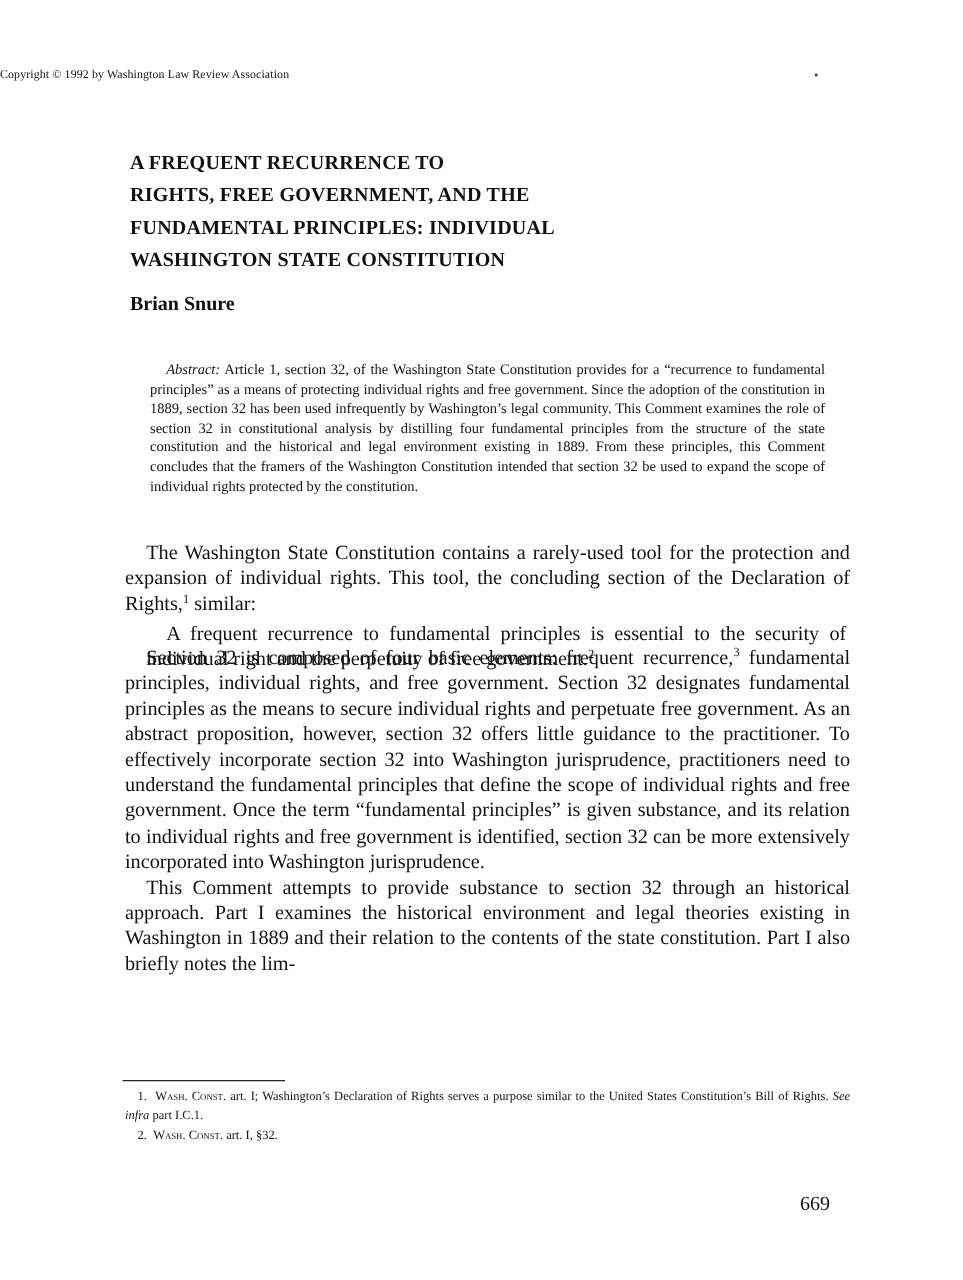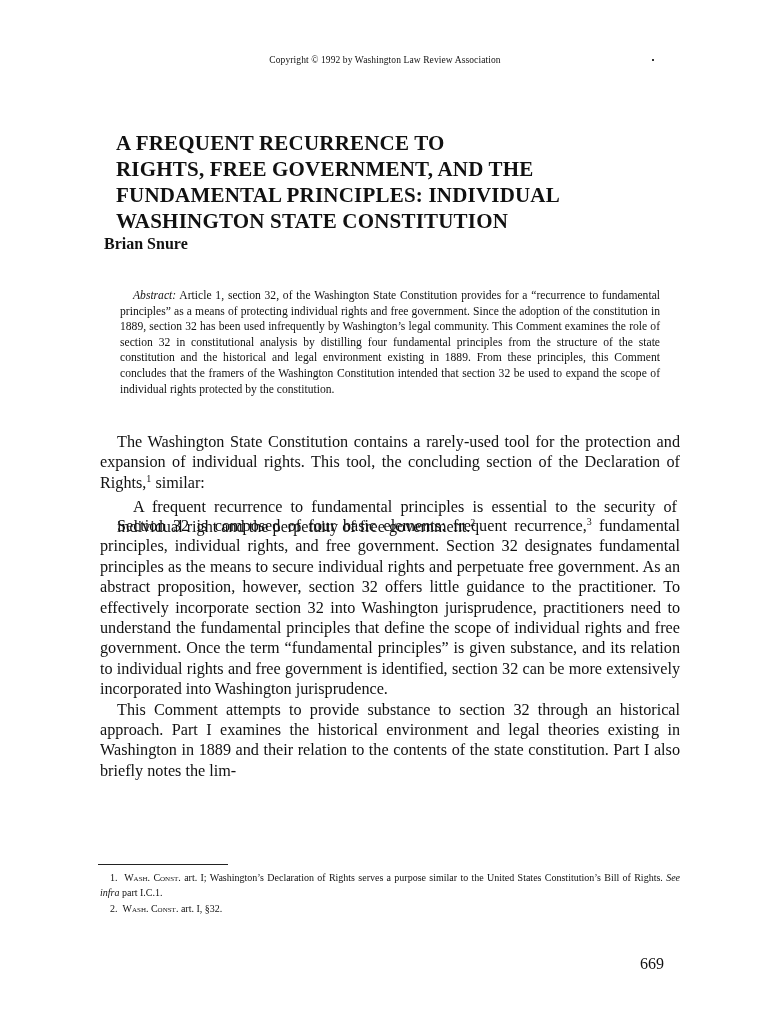--- a/index.html
+++ b/index.html
@@ -13,39 +13,38 @@
       position: relative;
       overflow: hidden;
       color: #111111;
       font-family: "Liberation Serif", "DejaVu Serif", serif;
     }
     .copyright {
       position: absolute;
       top: 55px;
       left: 0;
       width: 770px;
-      text-align: center;
       font-size: 9.5px;
       letter-spacing: 0.1px;
     }
     .dot-mark {
       position: absolute;
       top: 59px;
       left: 652px;
       width: 2px;
       height: 2px;
       background: #333;
     }
     .title {
       position: absolute;
       top: 114px;
       left: 100px;
       width: 600px;
-      margin: 16px;
-      font-size: 21px;
+      margin: 4px;
+      font-size: 16px;
       line-height: 26px;
       font-weight: bold;
       letter-spacing: 0.2px;
     }
     .title span { display: block; white-space: nowrap; }
     .author {
       position: absolute;
       top: 231px;
       left: 100px;
       font-size: 16px;

